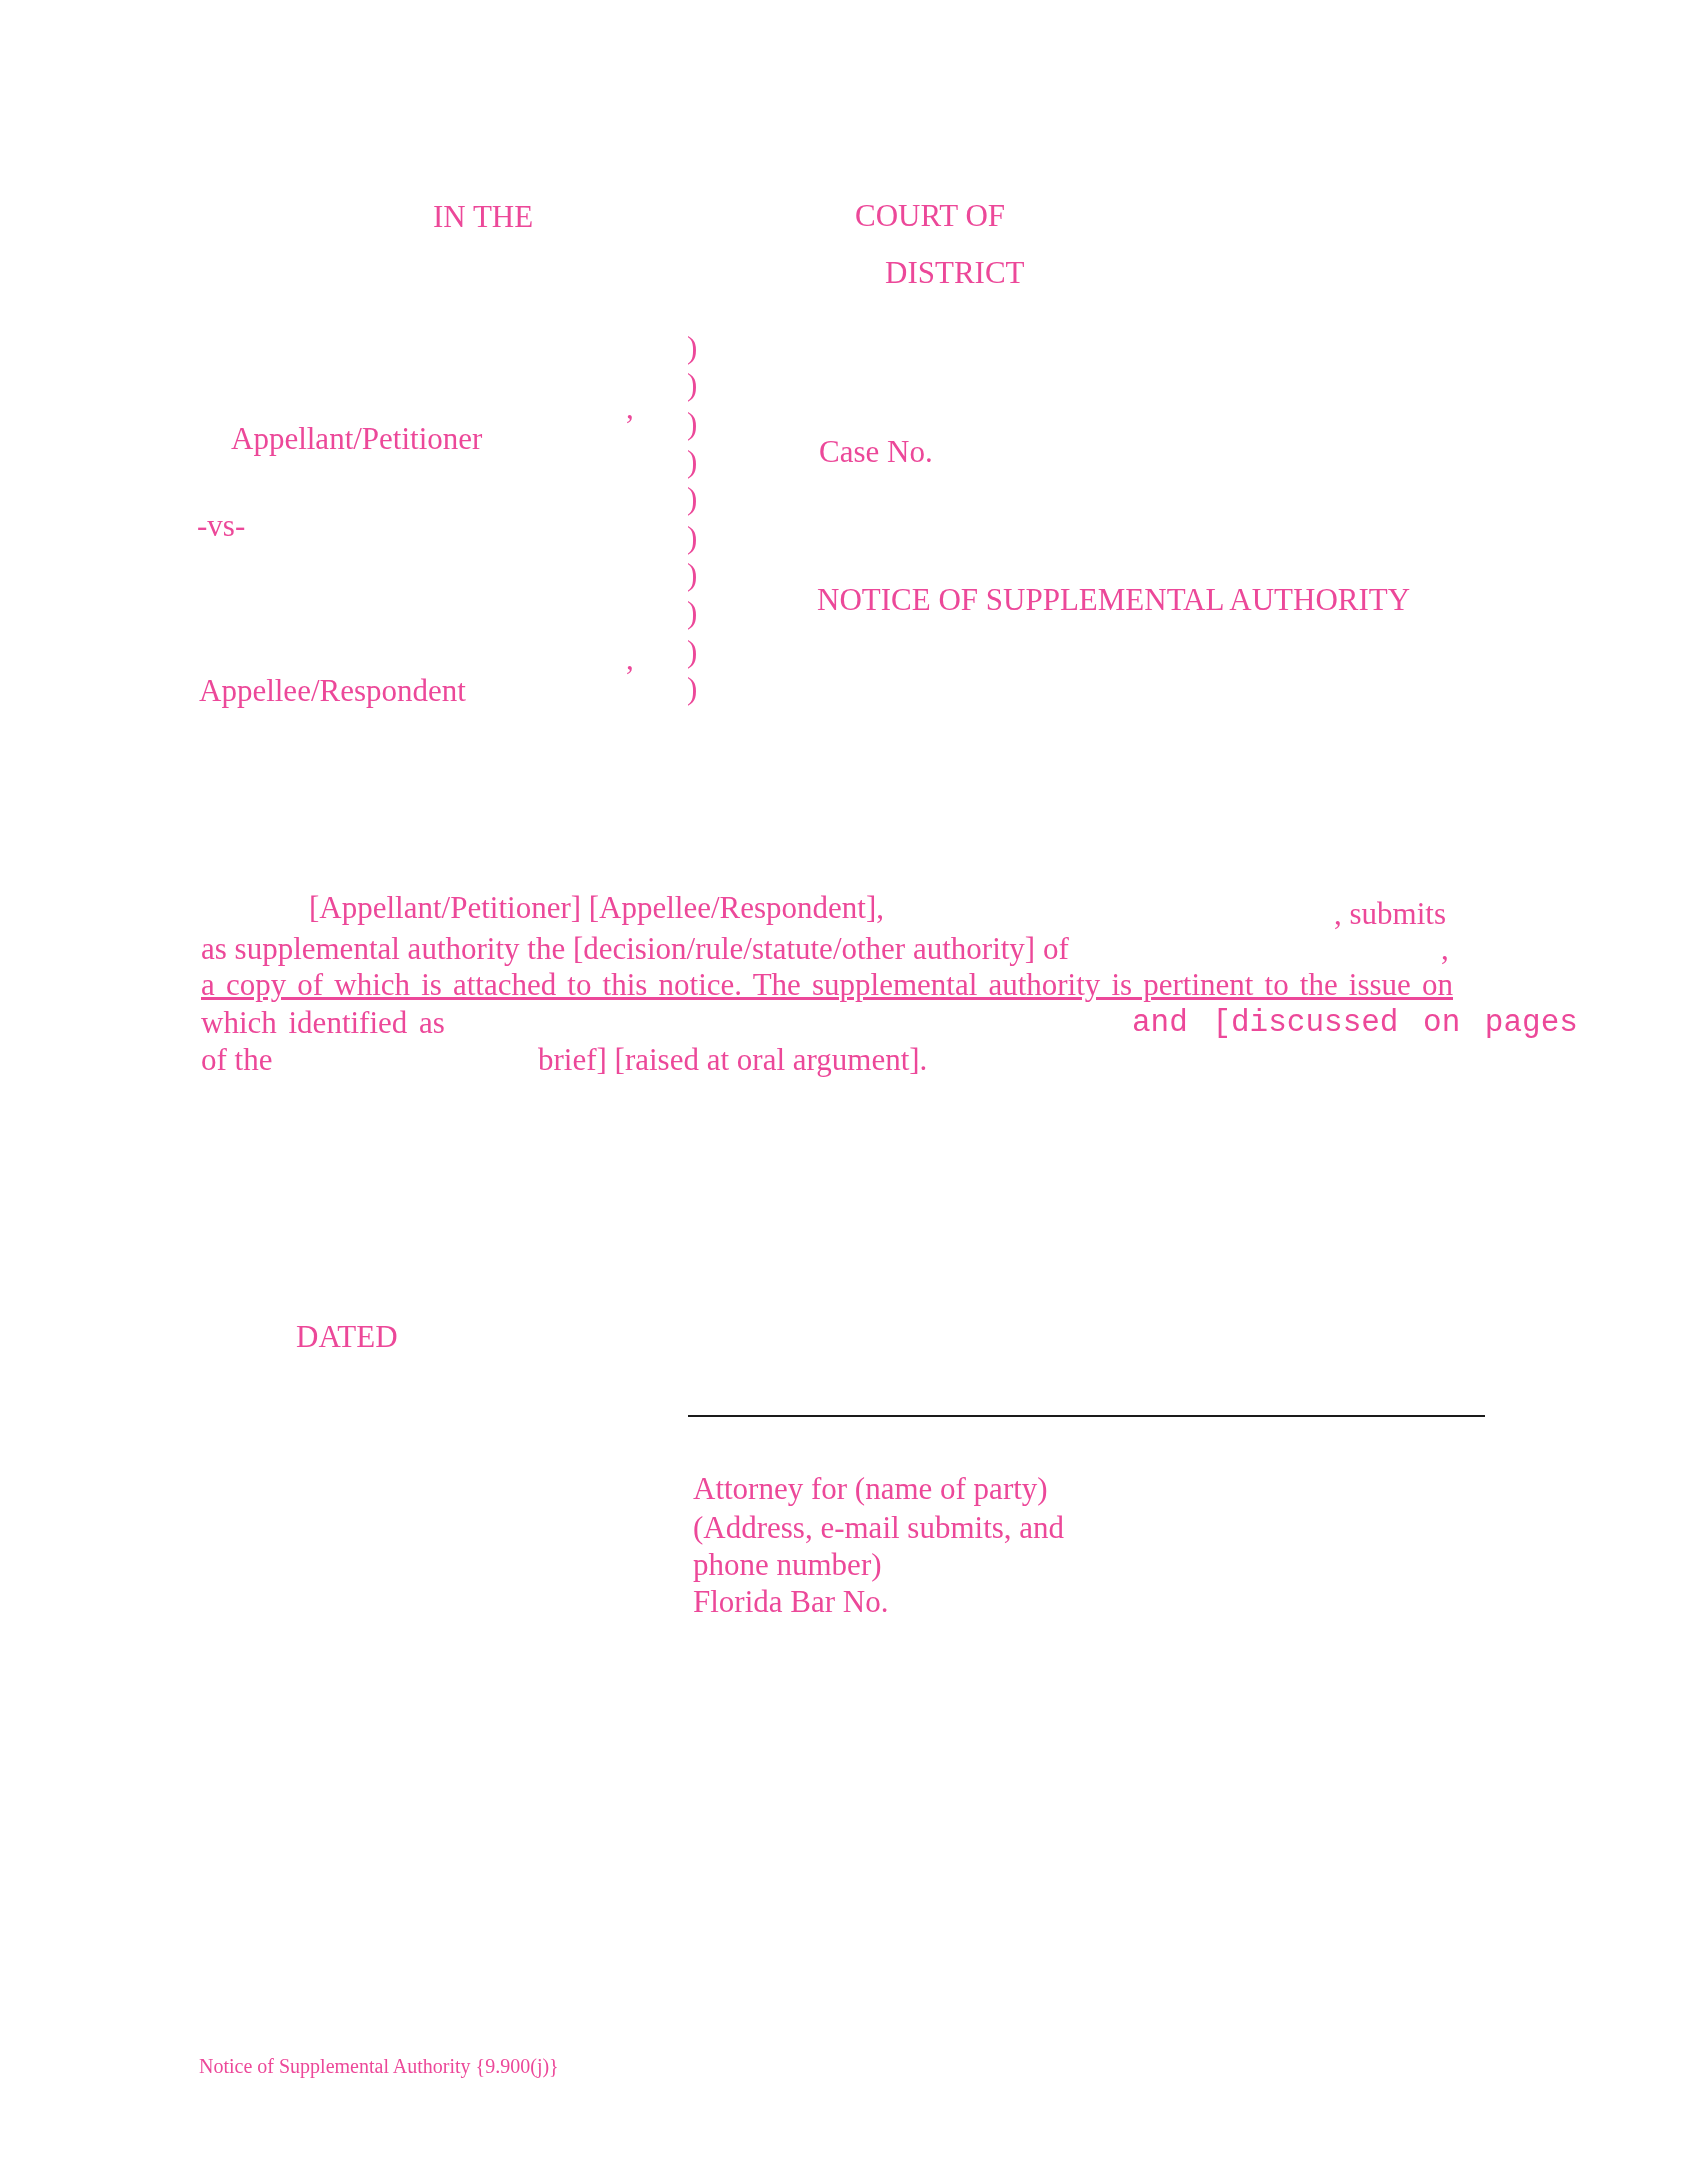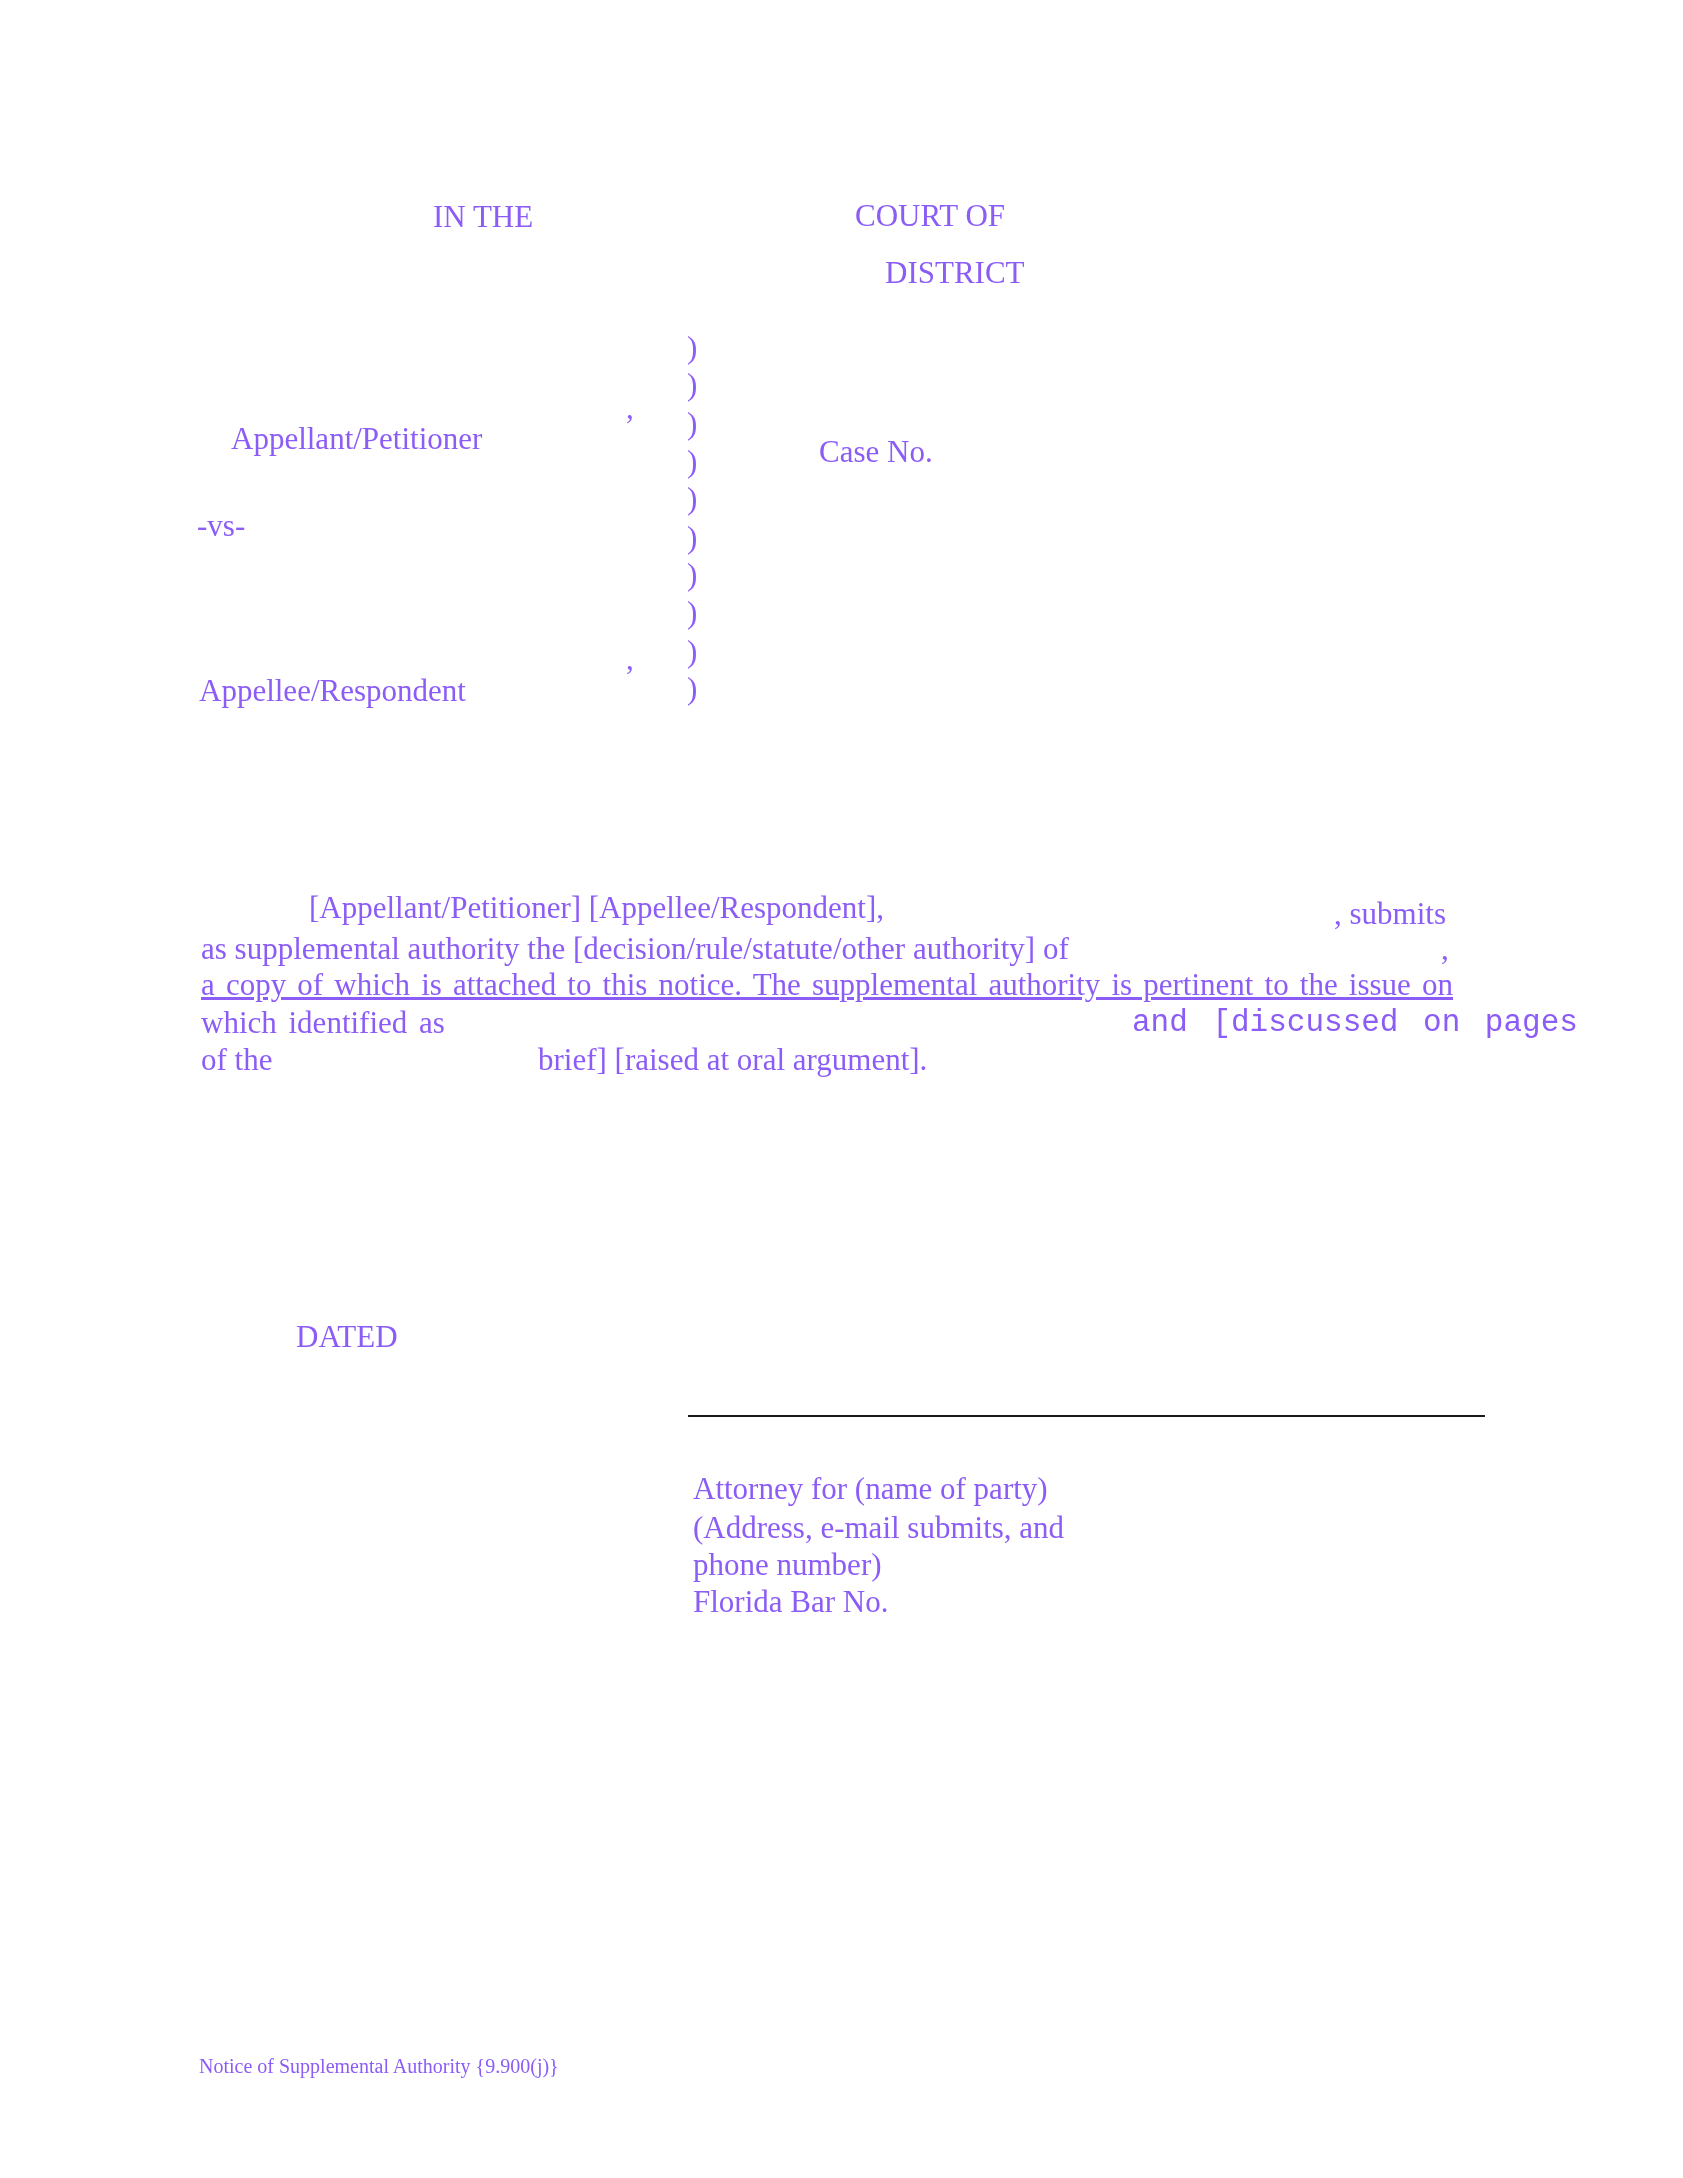--- a/index.html
+++ b/index.html
@@ -1,19 +1,19 @@
 <!DOCTYPE html>
 <html><head>
 <meta charset="utf-8">
 <style>
   html, body { margin: 0; padding: 0; background: #ffffff; }
   body { width: 1683px; height: 2178px; position: relative; overflow: hidden; }
   .page {
     position: absolute; left: 0; top: 0; width: 1683px; height: 2178px;
-    background: #ffffff; color: #8b5cf6;
+    background: #ffffff; color: #ec4899;
     font-family: "Liberation Serif", "DejaVu Serif", serif;
     font-size: 31px; line-height: 31px;
   }
   .abs { position: absolute; white-space: nowrap; }
   .paren { position: absolute; left: 687px; font-size: 31px; line-height: 31px; }
   .comma { position: absolute; left: 626px; font-size: 31px; line-height: 31px; }
   .body-line { position: absolute; left: 201px; width: 1252px; white-space: nowrap; }
   .justify { text-align: justify; text-align-last: justify; }
   .sig-line { position: absolute; left: 688px; top: 1415px; width: 797px; height: 2px; background: #1a1a1a; }
   .footer { font-size: 20px; line-height: 20px; }
@@ -40,20 +40,21 @@
     <div class="paren" style="top:446px;">)</div>
     <div class="paren" style="top:483px;">)</div>
     <div class="paren" style="top:522px;">)</div>
     <div class="paren" style="top:559px;">)</div>
     <div class="paren" style="top:597px;">)</div>
     <div class="paren" style="top:636px;">)</div>
     <div class="paren" style="top:673px;">)</div>
   </div>
 
   <div class="abs" style="left:819px; top:436px;">Case No.</div>
+  <div class="abs" style="left:817px; top:584px;">NOTICE OF SUPPLEMENTAL AUTHORITY</div>
 
   <div>
     <div class="abs" style="left:309px; top:856px;margin-top:36px;">[Appellant/Petitioner] [Appellee/Respondent],</div>
     <div class="abs" style="left:1334px; top:898px;">, submits</div>
 
     <div class="abs" style="left:201px; top:933px;">as supplemental authority the [decision/rule/statute/other authority] of</div>
     <div class="abs" style="left:1441px; top:933px;">,</div>
 
     <div class="body-line justify" style="top:969px;text-decoration:underline;">a copy of which is attached to this notice.  The supplemental authority is pertinent to the issue on</div>
 

